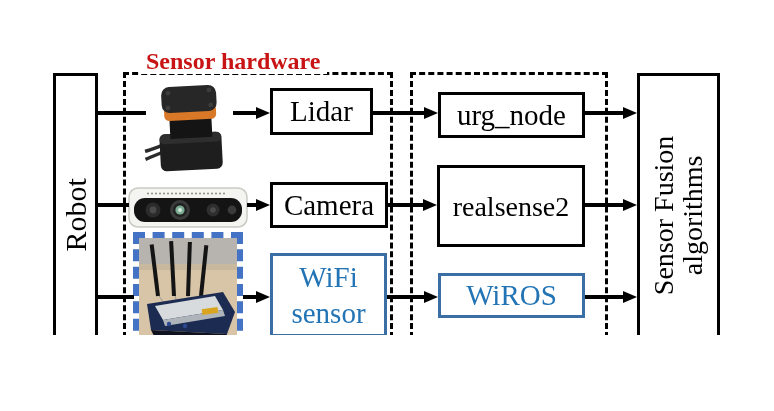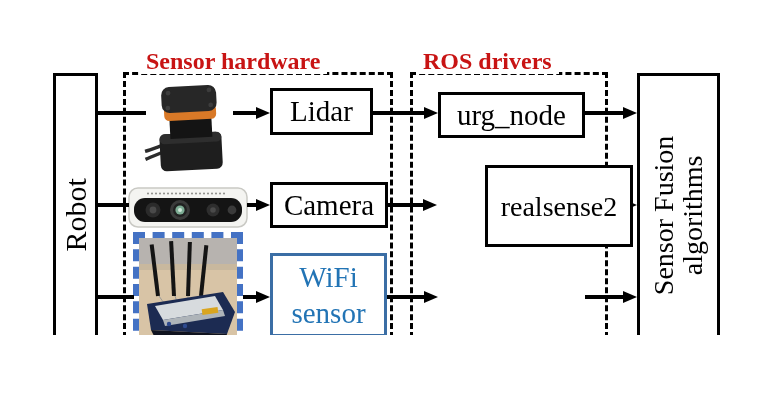--- a/index.html
+++ b/index.html
@@ -40,21 +40,20 @@
 </style>
 </head>
 <body>
 
 <div class="canvas">
 
   <div class="group" style="left:123px; top:72px; width:270px; height:284px;"></div>
   <div class="group" style="left:410px; top:72px; width:198px; height:284px;"></div>
 
   <div class="gtitle" style="left:139px; top:48px;">Sensor hardware</div>
-  <div class="gtitle" style="left:416px; top:48px;">ROS drivers</div>
 
   <div class="sbox f30" style="left:53px; top:73px; width:45px; height:284px;">
     <div class="vtext">Robot</div>
   </div>
 
   <div class="sbox f28" style="left:637px; top:73px; width:83px; height:284px;">
     <div class="vtext">
       <div>Sensor Fusion</div>
       <div>algorithms</div>
     </div>
@@ -72,26 +71,29 @@
     <span>urg_node</span>
   </div>
 
   <div class="sbox bluebox f29 lh12" style="left:270px; top:253px; width:117px; height:84px;">
     <div>
       <div>WiFi</div>
       <div>sensor</div>
     </div>
   </div>
 
-  <div class="sbox f28 lh12" style="left:437px; top:165px; width:148px; height:82px;margin-left:48px;">
+  <div class="sbox f28 lh12" style="left:437px; top:165px; width:148px; height:82px;">
     <div>
       <div>realsense2</div>
     </div>
   </div>
 
+  <div class="sbox bluebox f29" style="left:438px; top:273px; width:147px; height:45px;">
+    <span>WiROS</span>
+  </div>
 
   <svg class="photo" style="left:144px; top:84px;" width="92" height="92" viewBox="0 0 92 92">
     <g transform="rotate(-3 46 46)">
       <path d="M32 56 C 20 59, 8 63, 0 65" stroke="#2c2c2c" stroke-width="3.4" fill="none"></path>
       <path d="M32 62 C 20 66, 8 70, 0 73" stroke="#2c2c2c" stroke-width="3.4" fill="none"></path>
       <rect x="15" y="49" width="62" height="37" rx="6" fill="#1e1e1e"></rect>
       <rect x="15" y="49" width="62" height="10" rx="5" fill="#2e2e2e"></rect>
       <rect x="26" y="29" width="42" height="25" fill="#141414"></rect>
       <rect x="21" y="21" width="52" height="15" rx="5" fill="#d97927"></rect>
       <rect x="19" y="2" width="55" height="26" rx="8" fill="#272727"></rect>

